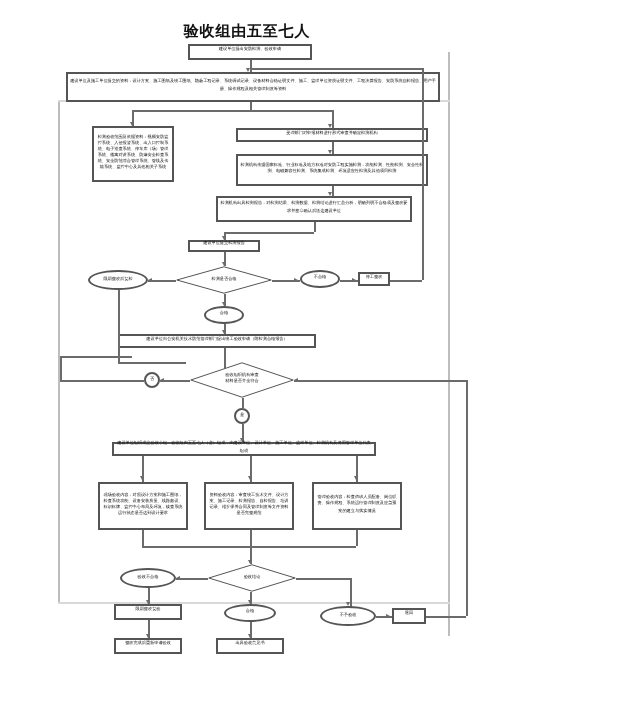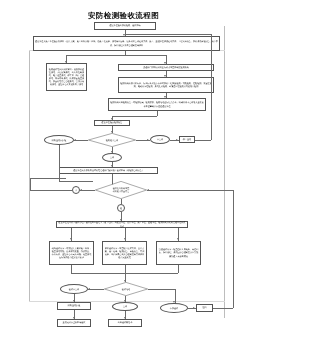--- a/index.html
+++ b/index.html
@@ -42,21 +42,21 @@
 </head>
 <body>
 
 <div id="page">
 
   <div class="frame-l"></div>
   <div class="frame-r"></div>
   <div class="frame-top"></div>
   <div class="frame-bot"></div>
 
-  <div class="title">安防检测验收流程图</div>
+  <div class="title">验收组由五至七人</div>
 
   <div class="node rect" style="left:94px;top:22px;width:62px;height:8px;">
     <span class="t">建设单位提出安防检测、验收申请</span>
   </div>
   <div class="ln lnv" style="left:124.5px;top:30px;height:6px;"></div>
   <div class="arw arw-d" style="left:123px;top:34px;"></div>
 
   <div class="node rect" style="left:33px;top:36px;width:187px;height:15px;">
     <span class="t">建设单位及施工单位提交的资料：设计方案、施工图纸及竣工图纸、隐蔽工程记录、系统调试记录、设备材料合格证明文件、施工、监理单位资质证明文件、工程决算报告、安防系统自检报告、用户手册、操作规程及相关管理制度等资料</span>
   </div>

